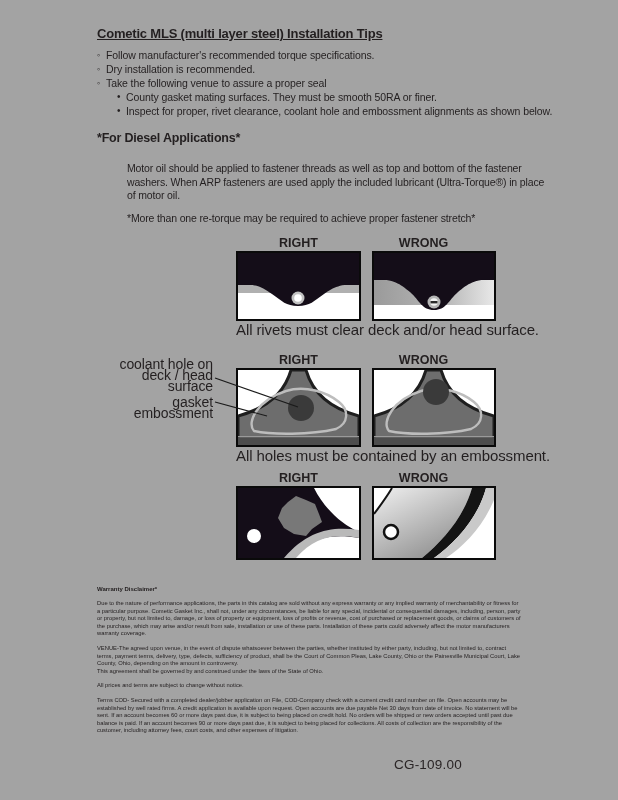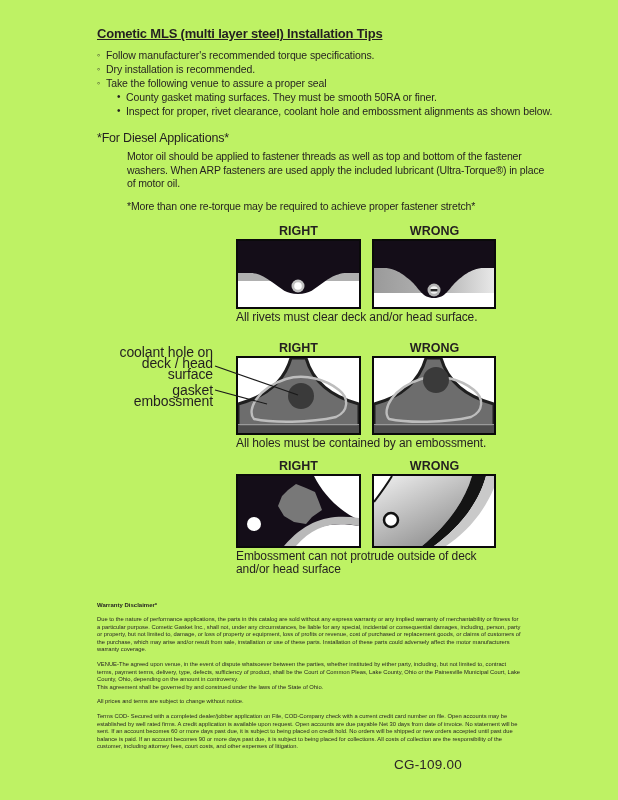--- a/index.html
+++ b/index.html
@@ -1,40 +1,40 @@
 <!DOCTYPE html>
 <html><head>
 <meta charset="utf-8">
 <style>
   html,body{margin:0;padding:0;background:#888;}
   .page{
-    position:relative;width:618px;height:800px;background:#bef264;
+    position:relative;width:618px;height:800px;background:#a3a3a3;
     font-family:"Liberation Sans", sans-serif;color:#231f20;overflow:hidden;
     margin:0 auto;
   }
   .content{padding:26px 30px 0 97px;}
   .title{
     font-size:13px;font-weight:bold;text-decoration:underline;
     letter-spacing:-0.2px;margin-bottom:7px;
   }
   .bullets{font-size:10.5px;letter-spacing:-0.1px;margin-bottom:13px;}
   .b-row{display:flex;line-height:14px;}
   .b-glyph{width:9px;flex:none;font-size:9px;line-height:14px;}
   .b-glyph.dot{font-size:10px;}
   .sub{margin-left:20px;}
-  .diesel-h{font-size:12.5px;font-weight:normal;margin-bottom:5px;letter-spacing:-0.2px;}
+  .diesel-h{font-size:12.5px;font-weight:bold;margin-bottom:17px;letter-spacing:-0.2px;}
   .para{font-size:10.5px;line-height:13.5px;letter-spacing:-0.15px;width:428px;margin-bottom:9px;margin-left:30px;}
   .para.last{margin-bottom:11px;}
 
   .figure{margin-left:139px;}
-  .fig-headers{display:flex;gap:11px;}
+  .fig-headers{display:flex;gap:0;}
   .fig-headers span{display:block;width:125px;text-align:center;font-size:12.5px;font-weight:bold;line-height:15px;}
   .fig-panels{display:flex;gap:11px;}
   .panel{border:2px solid #0a0a0a;line-height:0;background:#fff;flex:none;}
-  .fig-caption{font-size:12px;line-height:13px;letter-spacing:-0.1px;margin-top:2px;}
+  .fig-caption{font-size:15px;line-height:13px;letter-spacing:-0.1px;margin-top:2px;}
   .fig1{margin-bottom:17px;}
   .fig2wrap{position:relative;margin-bottom:9px;}
   .fig2wrap .figure{margin-left:139px;}
   .fig2-label{
     position:absolute;left:0;width:116px;text-align:right;
     font-size:14px;line-height:11px;letter-spacing:-0.1px;z-index:1;
   }
   .lbl1{top:6px;}
   .lbl2{top:44px;}
   .leader-overlay{position:absolute;left:0;top:0;pointer-events:none;z-index:2;}
@@ -184,21 +184,20 @@
             </defs>
             <rect x="0" y="0" width="120" height="70" fill="#ffffff"></rect>
             <path d="M18,0 L98,0 C90,28 70,52 48,70 L0,70 L0,26 C6,18 12,10 18,0 Z" fill="url(#swathGrad)"></path>
             <path d="M0,26 C6,18 12,10 18,0" fill="none" stroke="#141414" stroke-width="2"></path>
             <path d="M98,0 L112,0 C104,30 82,54 60,70 L48,70 C70,52 90,28 98,0 Z" fill="#141414"></path>
             <path d="M112,0 L120,0 L120,12 C108,40 90,58 72,70 L60,70 C82,54 104,30 112,0 Z" fill="#c9c9c9"></path>
             <circle cx="17" cy="44" r="7" fill="#ffffff" stroke="#111111" stroke-width="2.5"></circle>
           </svg>
         </div>
       </div>
-      <div class="fig-caption">Embossment can not protrude outside of deck and/or head surface</div>
     </div>
 
     <div class="disclaimer">
       <div class="disc-h">Warranty Disclaimer*</div>
       <div class="disc-p">Due to the nature of performance applications, the parts in this catalog are sold without any express warranty or any implied warranty of merchantability or fitness for a particular purpose.  Cometic Gasket Inc., shall not, under any circumstances, be liable for any special, incidental or consequential damages, including, person, party or property, but not limited to, damage, or loss of property or equipment, loss of profits or revenue, cost of purchased or replacement goods, or claims of customers of the purchase, which may arise and/or result from sale, installation or use of these parts.  Installation of these parts could adversely affect the motor manufacturers warranty coverage.</div>
       <div class="disc-p">VENUE-The agreed upon venue, in the event of dispute whatsoever between the parties, whether instituted by either party, including, but not limited to, contract terms, payment terms, delivery, type, defects, sufficiency of product, shall be the Court of Common Pleas, Lake County, Ohio or the Painesville Municipal Court, Lake County, Ohio, depending on the amount in controversy.
 This agreement shall be governed by and construed under the laws of the State of Ohio.</div>
       <div class="disc-p">All prices and terms are subject to change without notice.</div>
       <div class="disc-p">Terms COD- Secured with a completed dealer/jobber application on File, COD-Company check with a current credit card number on file.  Open accounts may be established by well rated firms.  A credit application is available upon request.  Open accounts are due payable Net 30 days from date of invoice.  No statement will be sent.  If an account becomes 60 or more days past due, it is subject to being placed on credit hold.  No orders will be shipped or new orders accepted until past due balance is paid.  If an account becomes 90 or more days past due, it is subject to being placed for collections.  All costs of collection are the responsibility of the customer, including attorney fees, court costs, and other expenses of litigation.</div>
 

